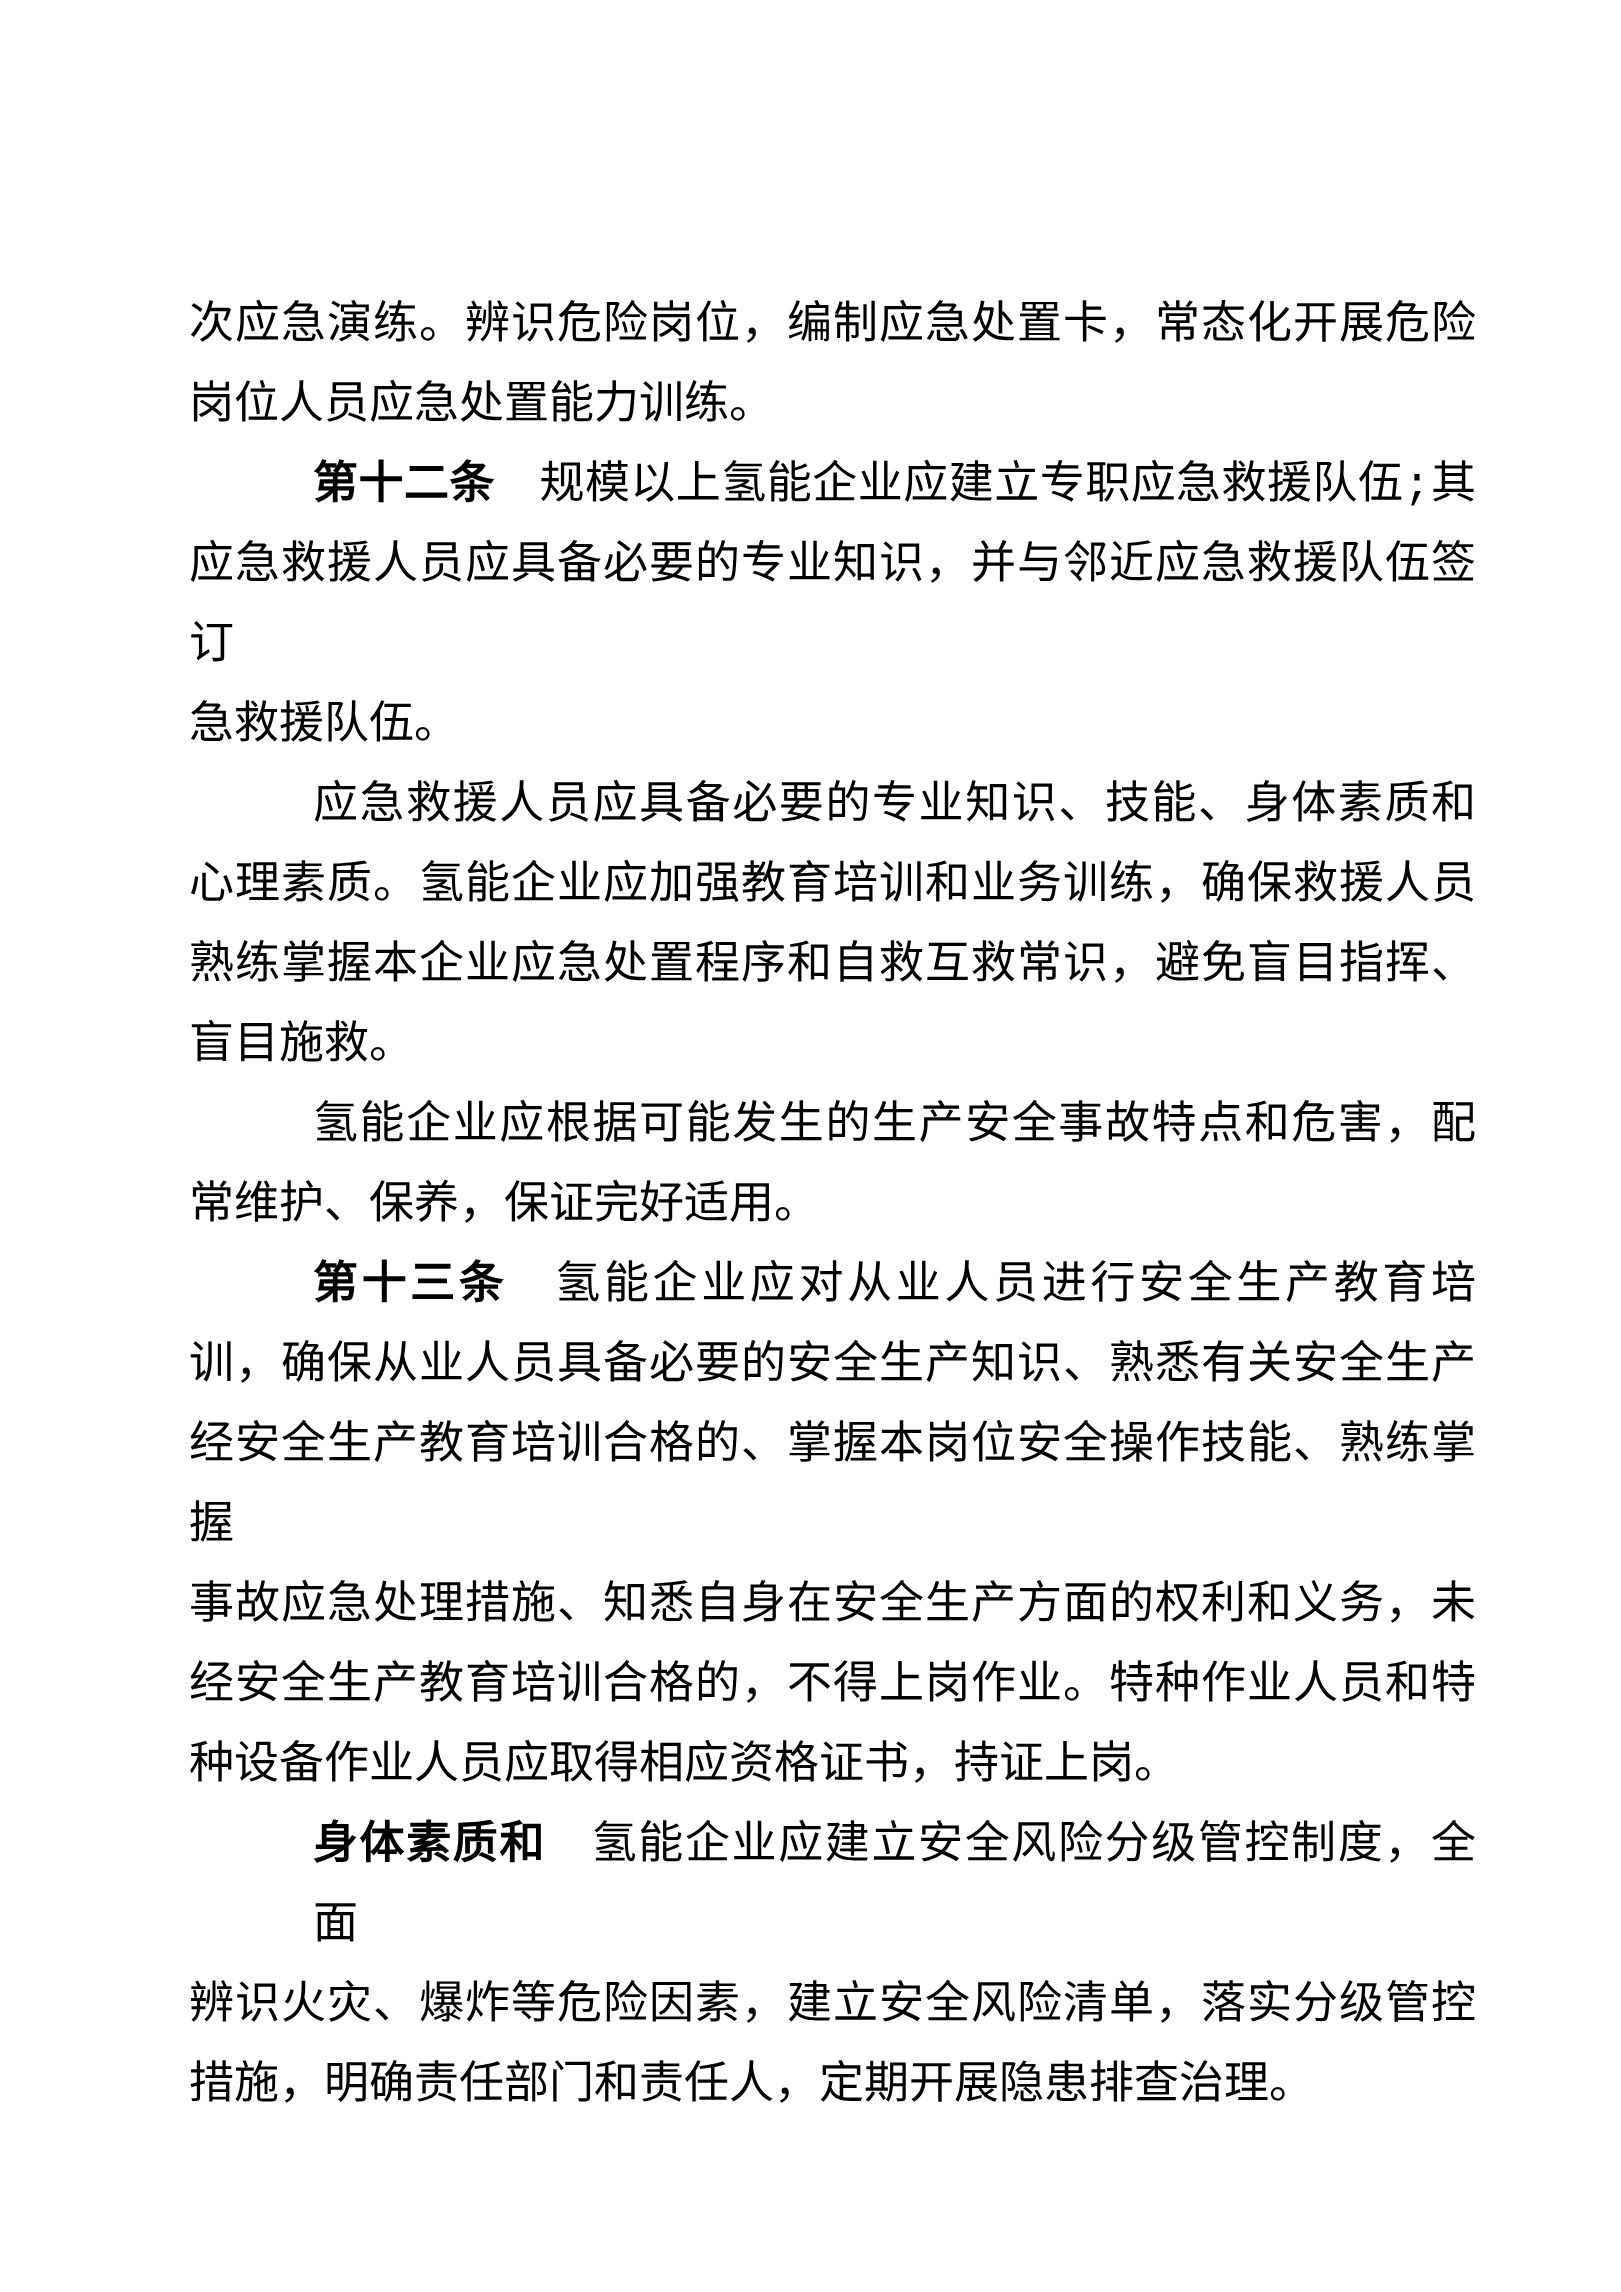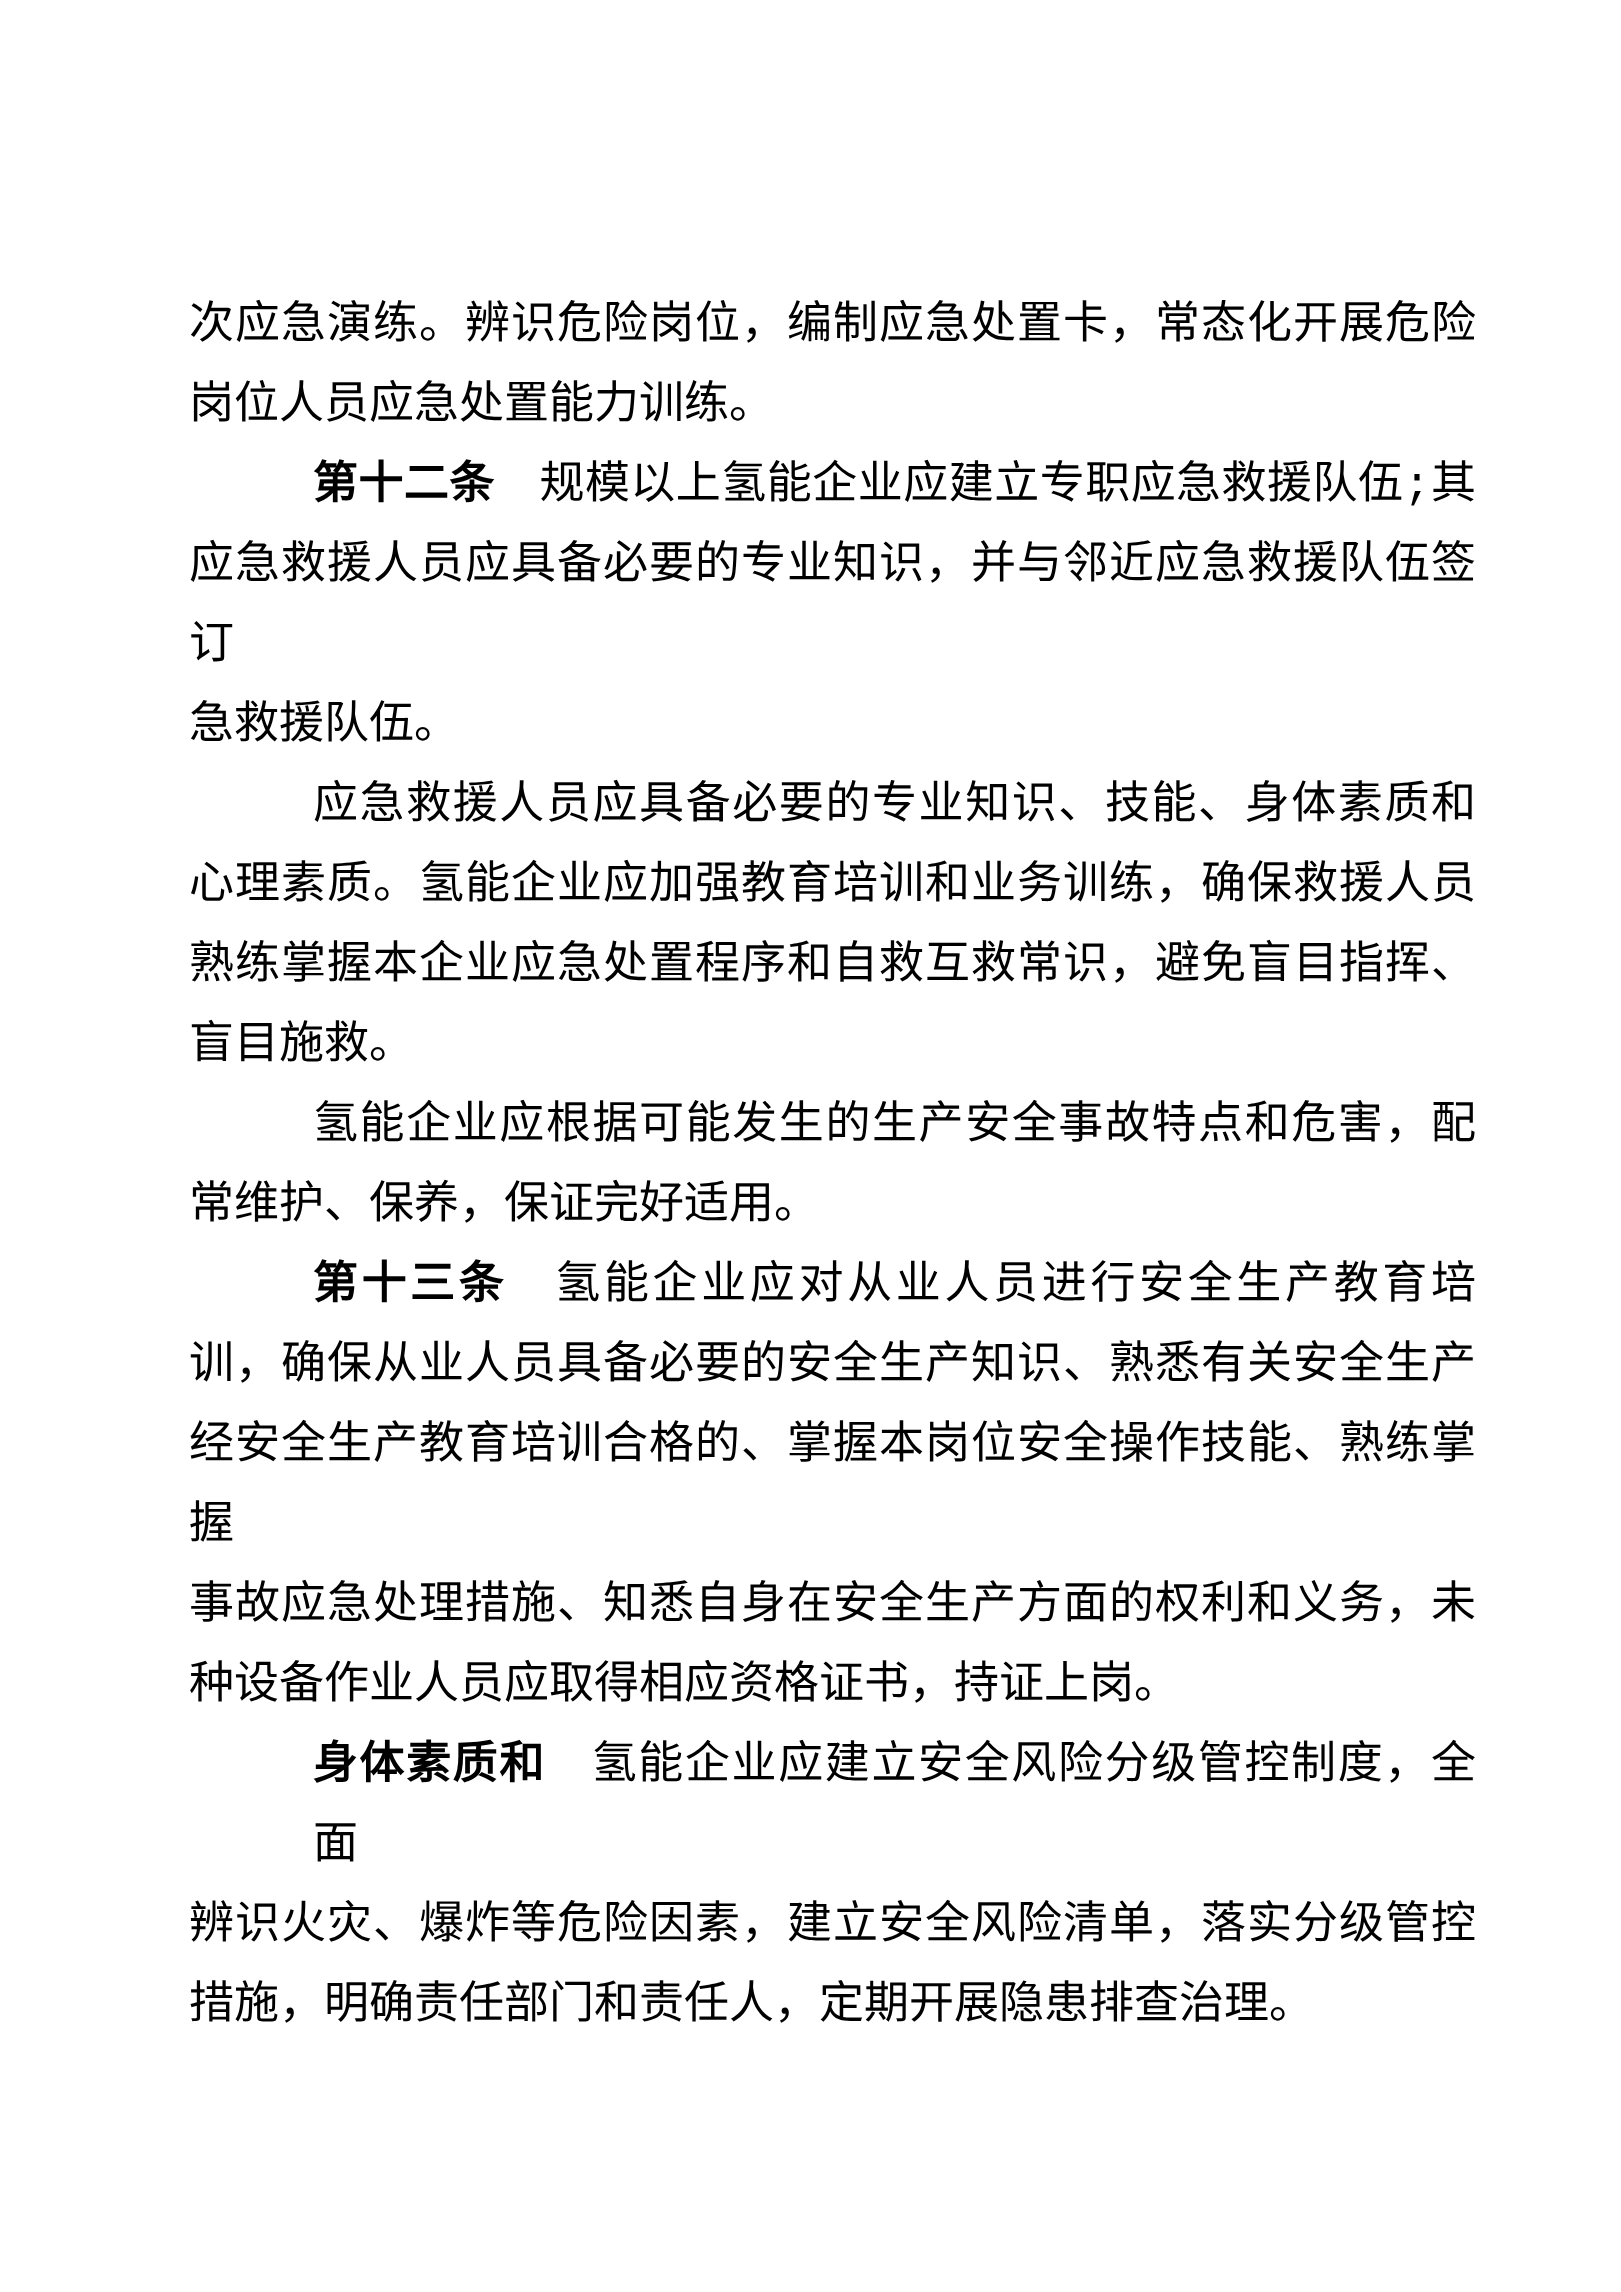--- a/index.html
+++ b/index.html
@@ -58,19 +58,20 @@
       <div class="line indent fill"><span>应急救援人员应具备必要的专业知识、技能、身体素质和</span></div>
       <div class="line fill"><span>心理素质。氢能企业应加强教育培训和业务训练，确保救援人员</span></div>
       <div class="line fill"><span>熟练掌握本企业应急处置程序和自救互救常识，避免盲目指挥、</span></div>
       <div class="line"><span>盲目施救。</span></div>
       <div class="line indent fill"><span>氢能企业应根据可能发生的生产安全事故特点和危害，配</span></div>
       <div class="line"><span>常维护、保养，保证完好适用。</span></div>
       <div class="line indent fill"><span class="heading">第十三条</span><span class="hgap"></span><span>氢能企业应对从业人员进行安全生产教育培</span></div>
       <div class="line fill"><span>训，确保从业人员具备必要的安全生产知识、熟悉有关安全生产</span></div>
       <div class="line fill"><span>经安全生产教育培训合格的、掌握本岗位安全操作技能、熟练掌握</span></div>
       <div class="line fill"><span>事故应急处理措施、知悉自身在安全生产方面的权利和义务，未</span></div>
+      <div class="line fill"><span>经安全生产教育培训合格的，不得上岗作业。特种作业人员和特</span></div>
       <div class="line"><span>种设备作业人员应取得相应资格证书，持证上岗。</span></div>
       <div class="line indent fill"><span class="heading">身体素质和</span><span class="hgap"></span><span>氢能企业应建立安全风险分级管控制度，全面</span></div>
       <div class="line fill"><span>辨识火灾、爆炸等危险因素，建立安全风险清单，落实分级管控</span></div>
       <div class="line"><span>措施，明确责任部门和责任人，定期开展隐患排查治理。</span></div>
     </main>
 </div>
 
 
 </body></html>

